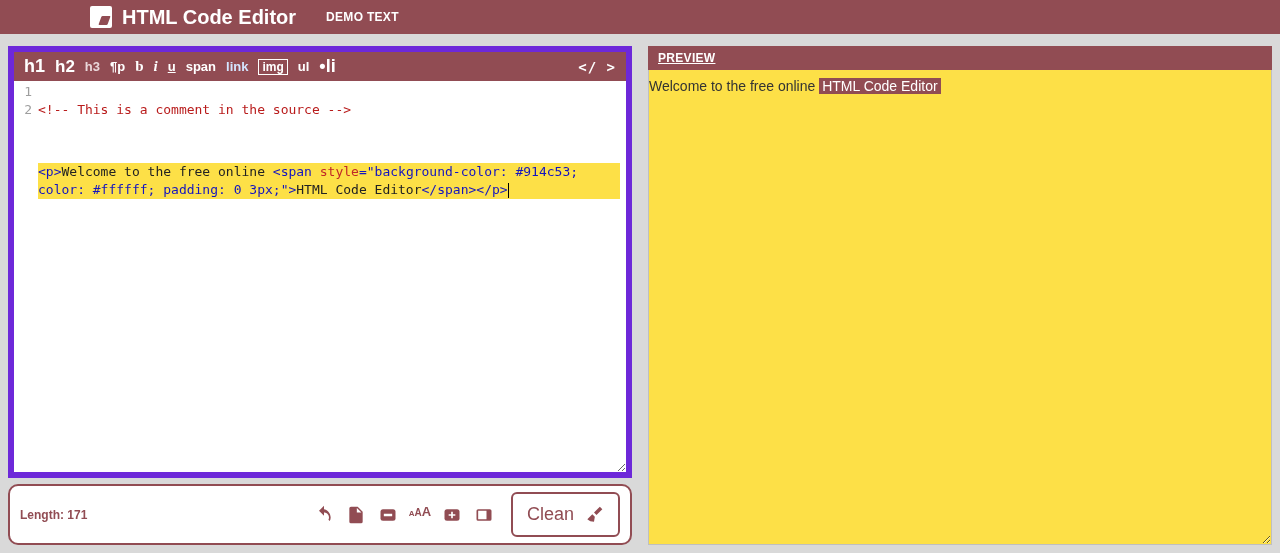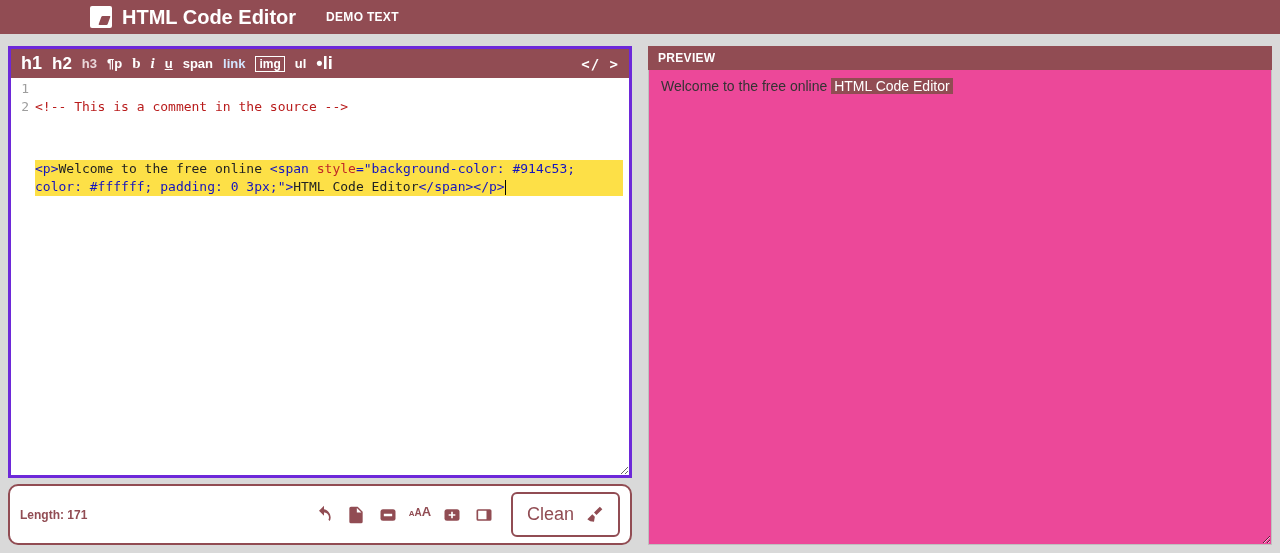--- a/index.html
+++ b/index.html
@@ -44,21 +44,21 @@
     height:calc(100% - 34px);
   }
   .col{display:flex;flex-direction:column;flex:1;min-width:0;}
 
   
   .editor-panel{
     flex:1;
     display:flex;
     flex-direction:column;
     background:#fff;
-    border:3px solid #6d28d9;
+    border:6px solid #6d28d9;
     min-height:0;
   }
 
   .toolbar{
     background:var(--brand);
     color:#fff;
     display:flex;
     align-items:center;
     gap:10px;
     padding:4px 10px;
@@ -142,27 +142,28 @@
   .clean-btn svg{width:20px;height:20px;fill:var(--brand);}
 
   
   .preview-header{
     background:var(--brand);
     color:#fff;
     font-size:12px;
     font-weight:bold;
     padding:5px 10px;
     letter-spacing:.3px;
+    text-decoration:underline;
   }
   .preview-body{
     flex:1;
-    background:#ec4899;
+    background:#fde047;
     border:1px solid #bfbfbf;
     border-top:none;
-    padding:8px 12px;
+    padding:8px 0;
     font-size:14px;
     color:#333;
     overflow:auto;
     resize:both;
     position:relative;
   }
   .preview-body .badge{background:var(--brand);color:#fff;padding:0 3px;}
 </style>
 </head>
 <body>

